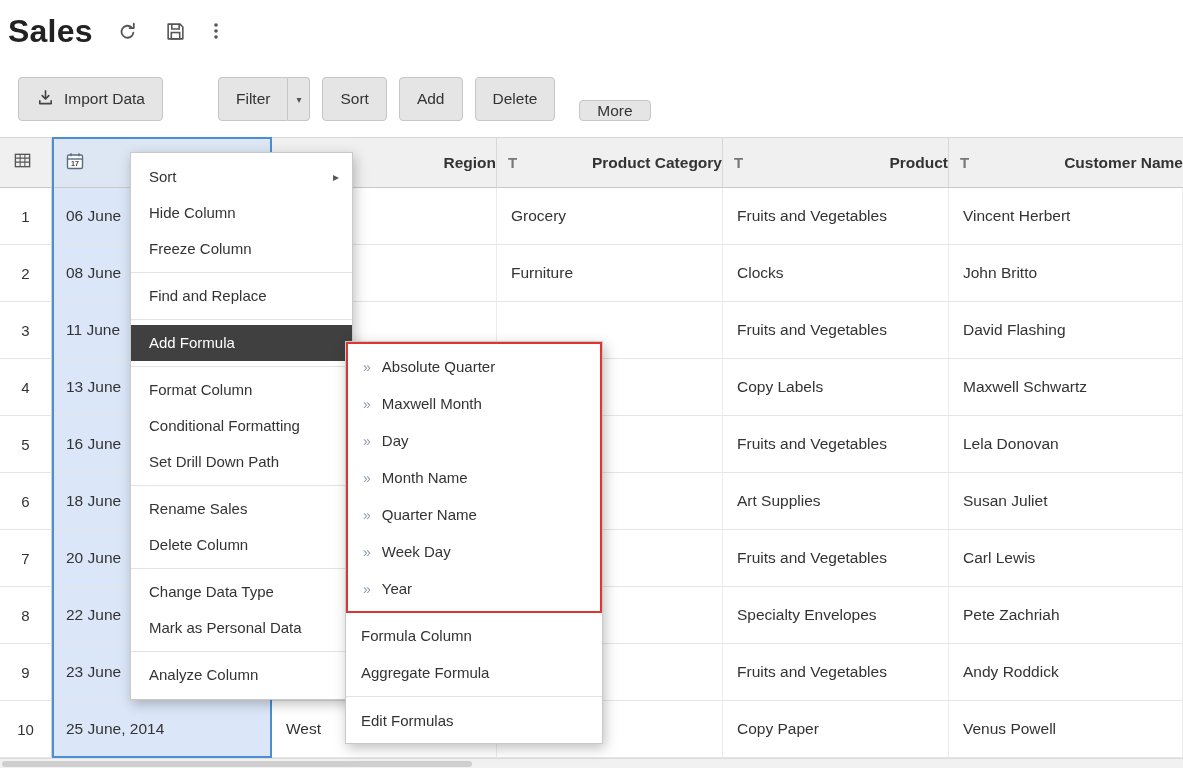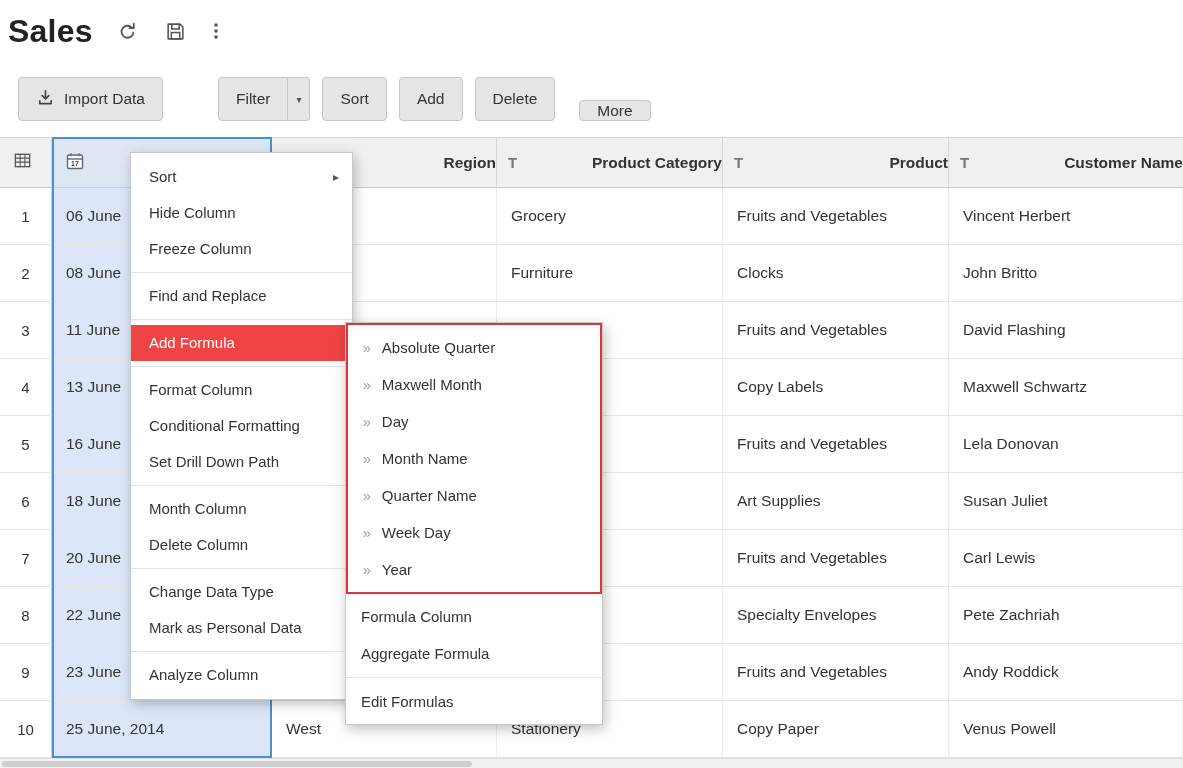--- a/index.html
+++ b/index.html
@@ -41,26 +41,26 @@
              border:2px solid #4a8fd4; pointer-events:none; z-index:5; }
 
   
   .hscroll { position:absolute; left:0; top:758px; width:1183px; height:10px; background:#f1f1f1; border-top:1px solid #dedede; z-index:2; }
   .hthumb { position:absolute; left:2px; top:2px; width:470px; height:6px; background:#cfcfcf; border-radius:3px; }
 
   
   .ctx-menu { position:absolute; left:130px; top:152px; width:223px; background:#fff;
               border:1px solid #c9c9c9; box-shadow:2px 4px 12px rgba(0,0,0,.25); padding:6px 0; z-index:30; }
   .mi { height:36px; line-height:36px; padding:0 18px; font-size:15px; color:#333; position:relative; cursor:pointer; white-space:nowrap; }
-  .mi.hl { background:#ef4444; color:#fff; }
+  .mi.hl { background:#404040; color:#fff; }
   .mi .sub-arrow { position:absolute; right:13px; top:0; font-size:12px; color:#555; }
   .mdiv { height:1px; background:#e3e3e3; margin:5px 0; }
 
   
-  .sub-menu { position:absolute; left:345px; top:322px; width:258px; background:#fff;
+  .sub-menu { position:absolute; left:345px; top:341px; width:258px; background:#fff;
               border:1px solid #c9c9c9; box-shadow:2px 4px 12px rgba(0,0,0,.25); z-index:40; padding-bottom:4px; }
   .red-box { border:2px solid #db3535; padding:4px 0; }
   .si { height:37px; line-height:37px; padding:0 15px; font-size:15px; color:#333; cursor:pointer; white-space:nowrap; }
   .si .chev { color:#8b9bb4; margin-right:11px; font-size:14px; }
   .sdiv { height:1px; background:#e3e3e3; margin:5px 0; }
 </style>
 </head>
 <body>
 
 <div class="page-header">
@@ -249,21 +249,21 @@
   <div class="mi">Freeze Column</div>
   <div class="mdiv"></div>
   <div class="mi">Find and Replace</div>
   <div class="mdiv"></div>
   <div class="mi hl">Add Formula</div>
   <div class="mdiv"></div>
   <div class="mi">Format Column</div>
   <div class="mi">Conditional Formatting</div>
   <div class="mi">Set Drill Down Path</div>
   <div class="mdiv"></div>
-  <div class="mi">Month Column</div>
+  <div class="mi">Rename Sales</div>
   <div class="mi">Delete Column</div>
   <div class="mdiv"></div>
   <div class="mi">Change Data Type</div>
   <div class="mi">Mark as Personal Data</div>
   <div class="mdiv"></div>
   <div class="mi">Analyze Column</div>
 </div>
 
 <div class="sub-menu">
   <div class="red-box">

